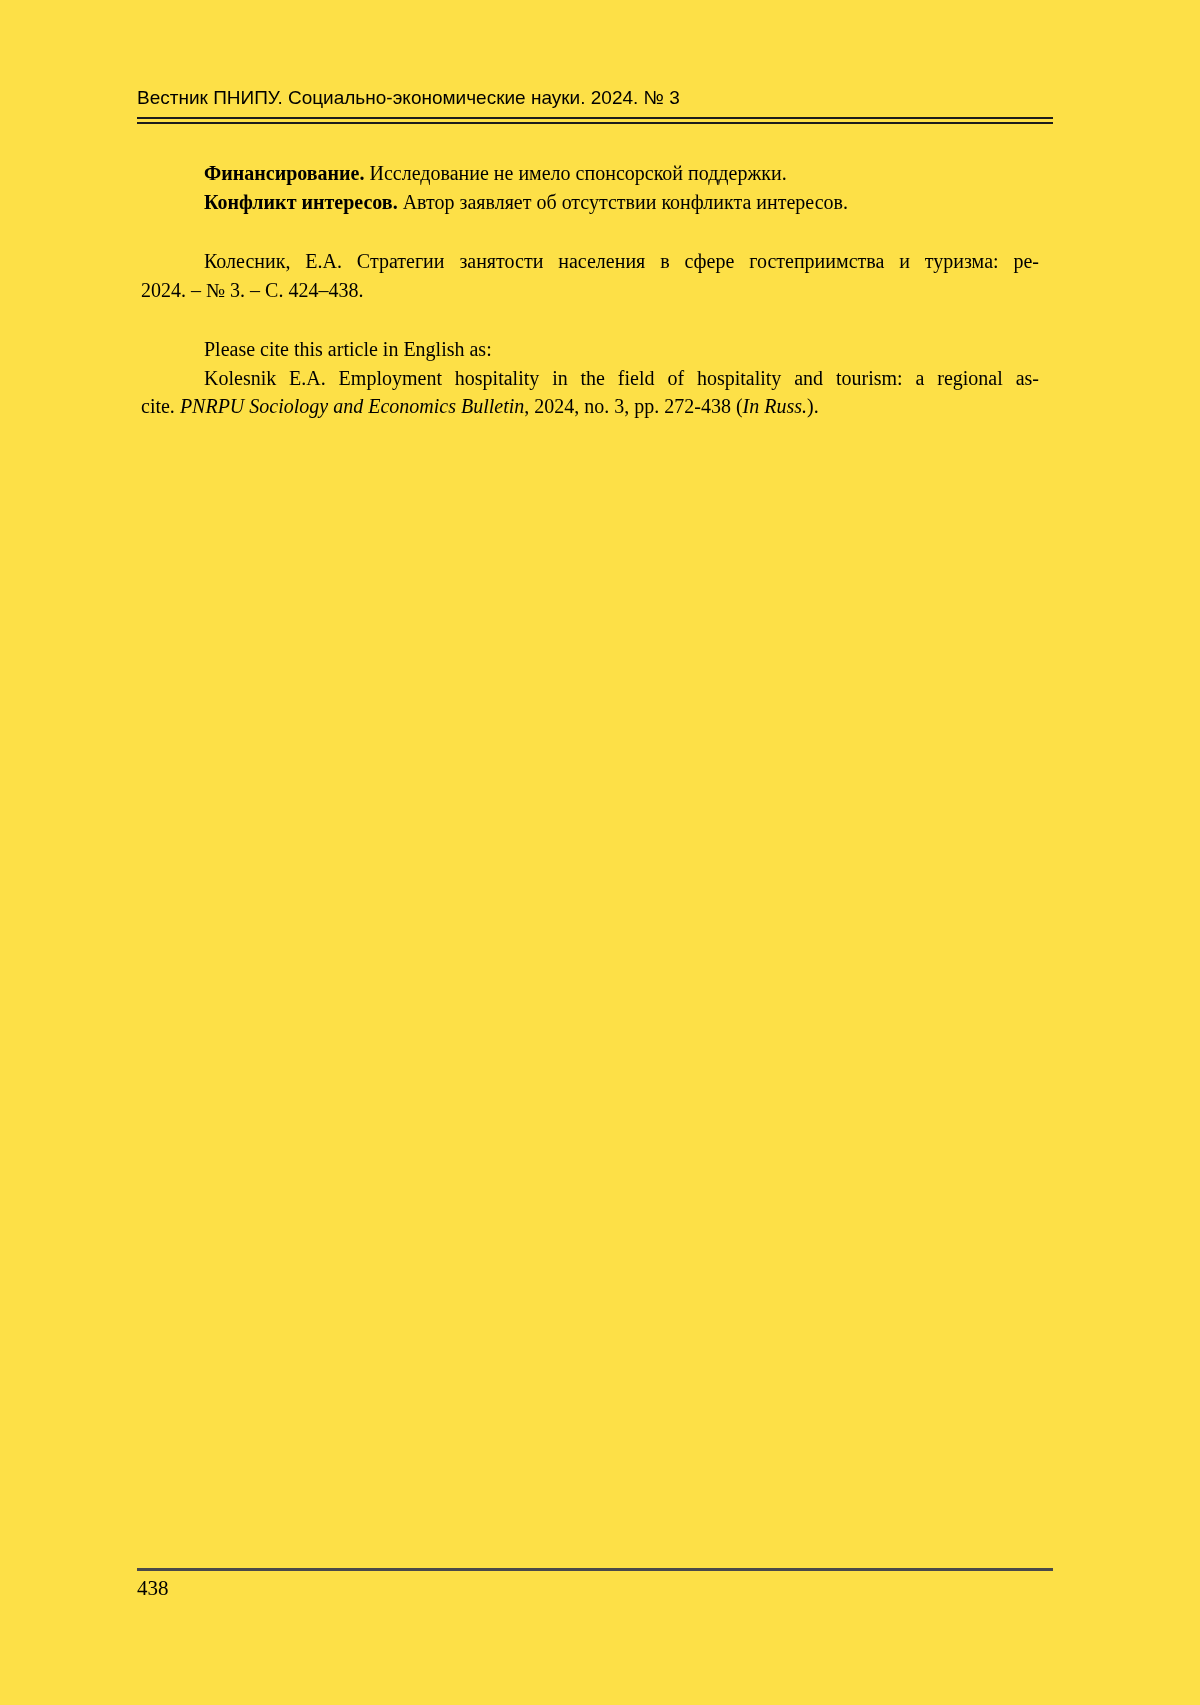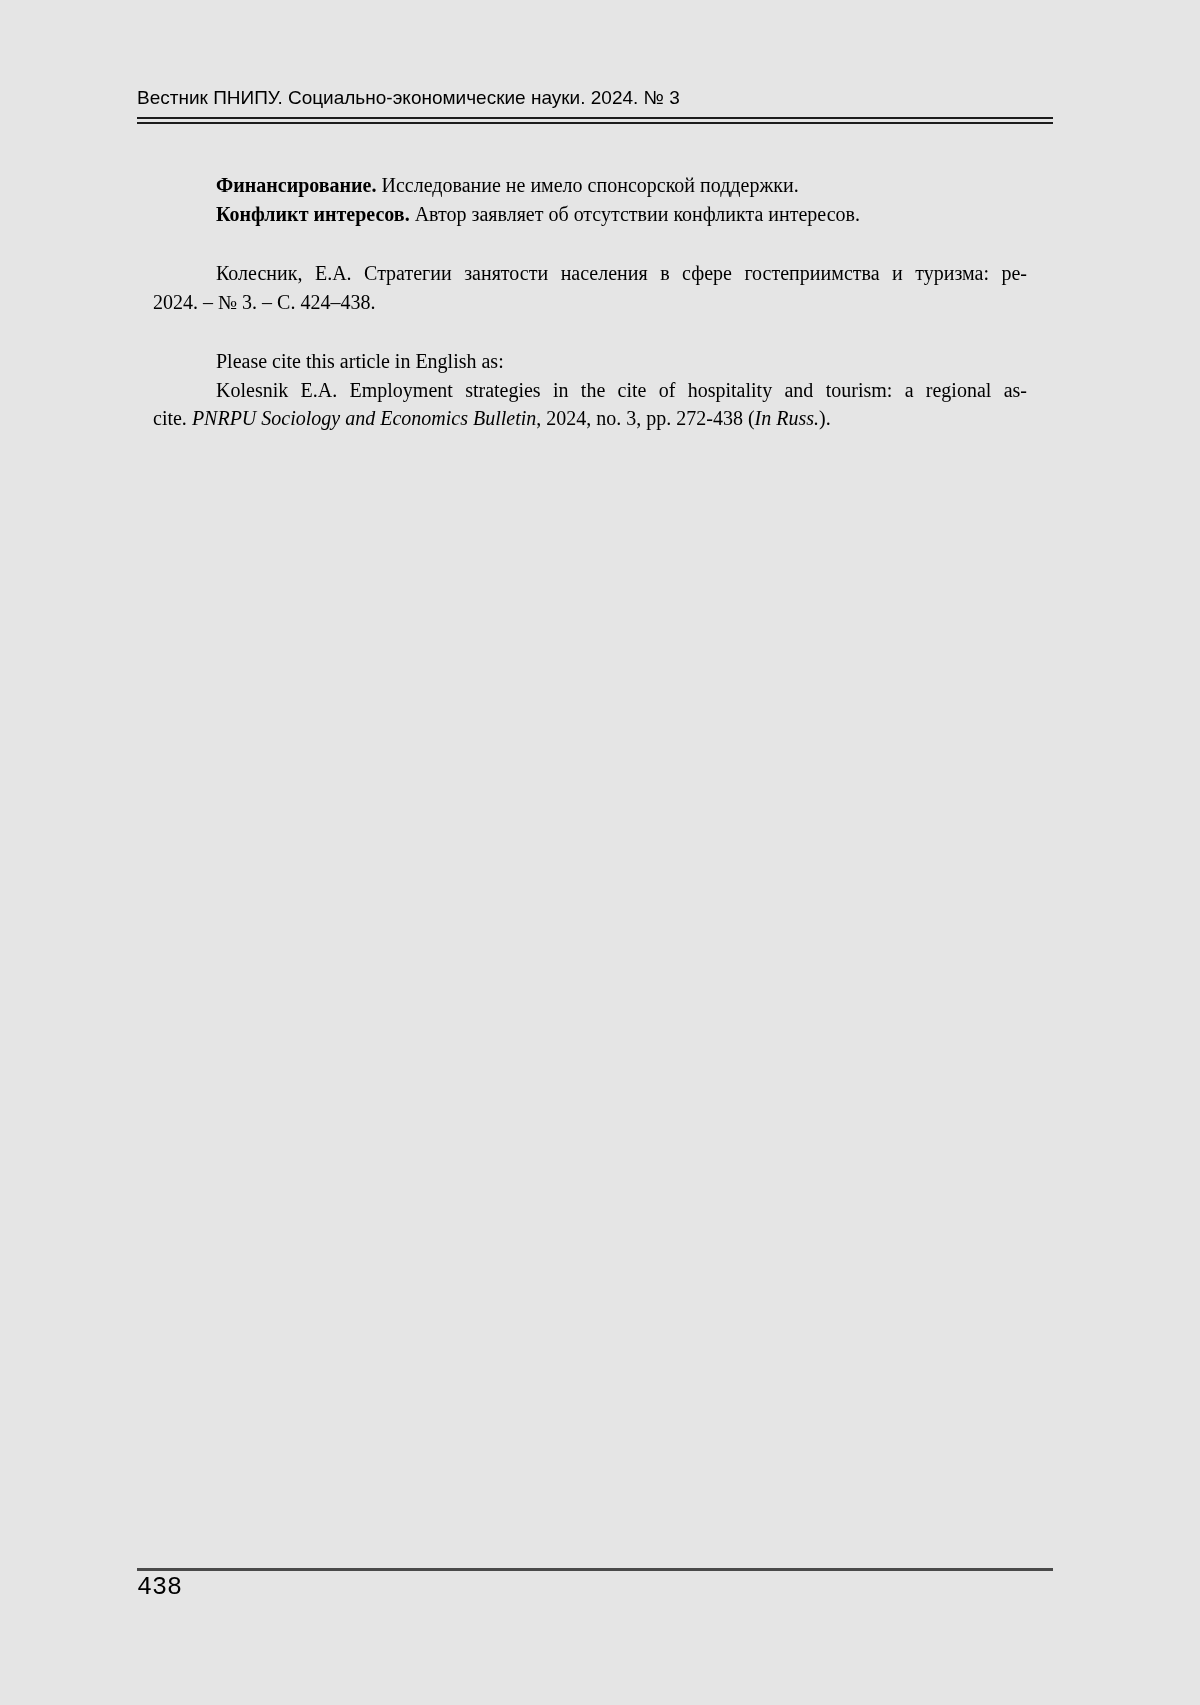--- a/index.html
+++ b/index.html
@@ -4,21 +4,21 @@
 <style>
   html, body {
     margin: 0;
     padding: 0;
     background: #ffffff;
   }
   .page {
     position: relative;
     width: 1200px;
     height: 1705px;
-    background: #e5e5e5;
+    background: #fde047;
     overflow: hidden;
     font-family: "Liberation Serif", "DejaVu Serif", serif;
     color: #000000;
   }
 
   
   .running-header-title {
     position: absolute;
     left: 137px;
     top: 86px;
@@ -42,21 +42,21 @@
 
   
   .page-body {
     position: absolute;
     left: 137px;
     top: 155px;
     width: 906px;
     font-size: 20px;
     line-height: 28.5px;
   }
-  .text-block { margin: 16px; }
+  .text-block { margin: 4px; }
   .text-block + .text-block { margin-top: 31px; }
   .line {
     text-align: left;
   }
   .line.indent { text-indent: 63px; }
   .line.justify {
     text-align: justify;
     text-align-last: justify;
   }
   .bold { font-weight: bold; }
@@ -68,24 +68,23 @@
     left: 137px;
     top: 1568px;
     width: 916px;
     height: 0;
     border-top: 3px solid #4a4a4a;
   }
   .page-number {
     position: absolute;
     left: 137px;
     top: 1575px;
-    font-size: 25px;
+    font-size: 21px;
     line-height: 26px;
     color: #000000;
-    font-family: Liberation Mono, monospace;
   }
 </style>
 </head>
 <body>
 
 <div class="page">
 
   <header>
     <div class="running-header-title">Вестник ПНИПУ. Социально-экономические науки. 2024. № 3</div>
     <div class="header-double-rule"></div>
@@ -95,21 +94,21 @@
       <section class="text-block">
         <div class="line indent"><span class="bold">Финансирование.</span><span> Исследование не имело спонсорской поддержки.</span></div>
         <div class="line indent"><span class="bold">Конфликт интересов.</span><span> Автор заявляет об отсутствии конфликта интересов.</span></div>
       </section>
       <section class="text-block">
         <div class="line indent justify"><span>Колесник, Е.А. Стратегии занятости населения в сфере гостеприимства и туризма: ре-</span></div>
         <div class="line"><span>2024. – № 3. – С. 424–438.</span></div>
       </section>
       <section class="text-block">
         <div class="line indent"><span>Please cite this article in English as:</span></div>
-        <div class="line indent justify"><span>Kolesnik E.A. Employment strategies in the cite of hospitality and tourism: a regional as-</span></div>
+        <div class="line indent justify"><span>Kolesnik E.A. Employment hospitality in the field of hospitality and tourism: a regional as-</span></div>
         <div class="line"><span>cite. </span><span class="italic">PNRPU Sociology and Economics Bulletin</span><span>, 2024, no. 3, pp. 272-438 (</span><span class="italic">In Russ.</span><span>).</span></div>
       </section>
     </main>
 
   <footer>
     <div class="footer-rule"></div>
     <div class="page-number">438</div>
   </footer>
 
 </div>

